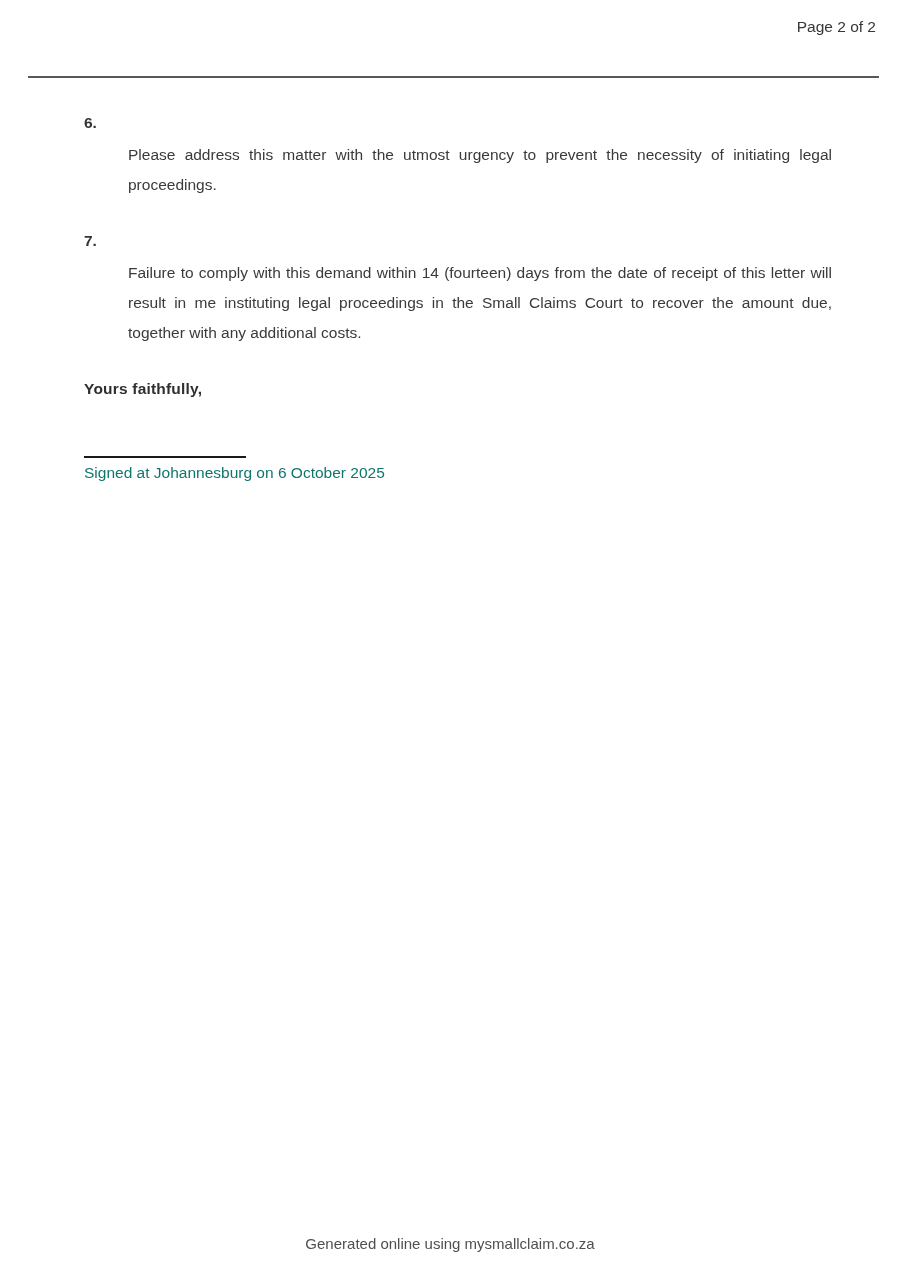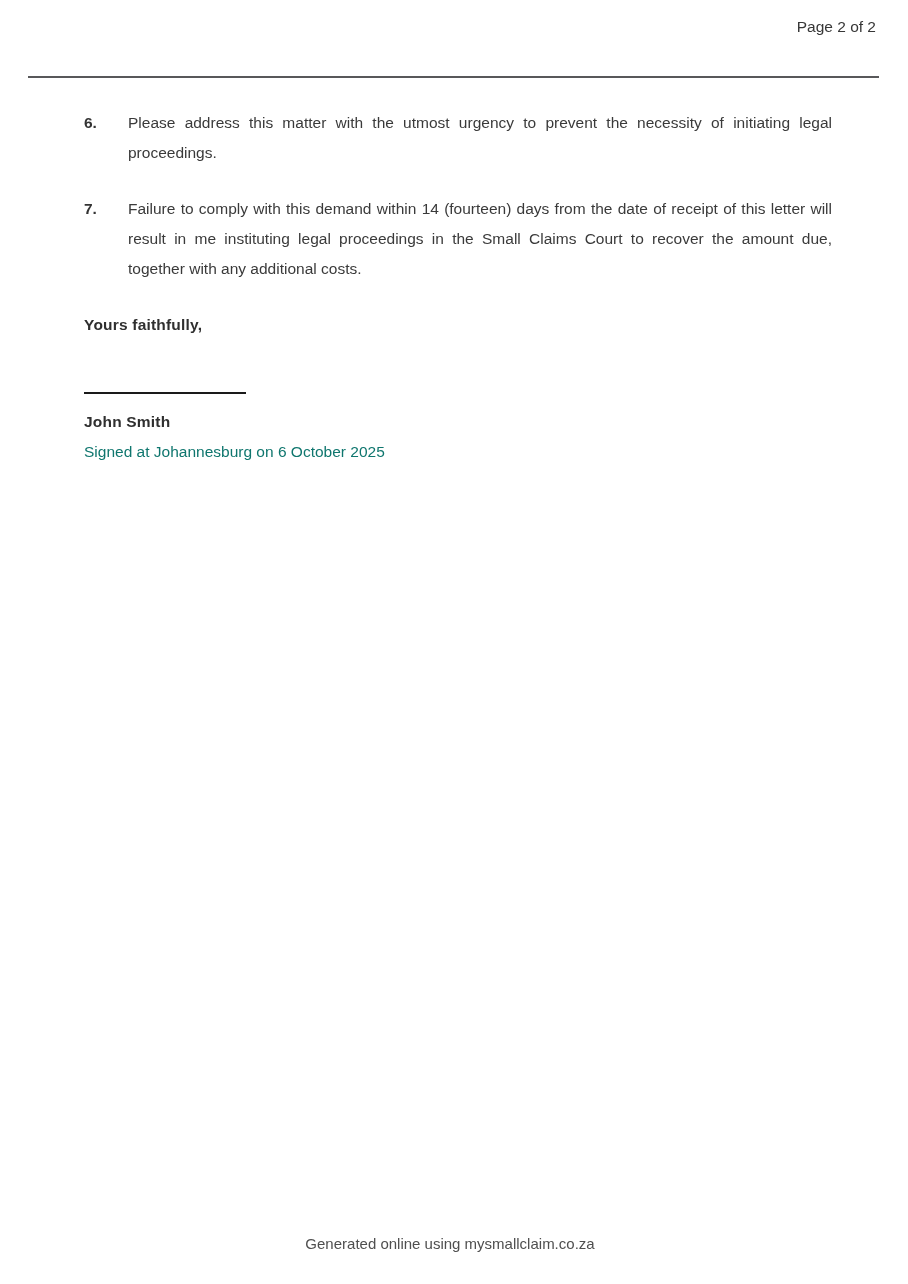--- a/index.html
+++ b/index.html
@@ -57,20 +57,21 @@
   .list-item .num {
     flex: 0 0 44px;
     font-weight: bold;
     color: #333333;
   }
 
   .list-item .text {
     flex: 1 1 auto;
     text-align: justify;
     text-justify: inter-word;
+    margin-top: 32px;
   }
 
   .salutation {
     margin-top: 26px;
     font-weight: bold;
     color: #2f2f2f;
     letter-spacing: 0.2px;
   }
 
   .signature-line {
@@ -124,21 +125,20 @@
 
     <div class="list-item">
       <span class="num">7.</span>
       <p class="text">Failure to comply with this demand within 14 (fourteen) days from the date of receipt of this letter will result in me instituting legal proceedings in the Small Claims Court to recover the amount due, together with any additional costs.</p>
     </div>
 
     <p class="salutation">Yours faithfully,</p>
 
     <hr class="signature-line">
 
-    <p class="signatory">John Smith</p>
 
     <p class="signed-at">Signed at Johannesburg on 6 October 2025</p>
 
   </div>
 
   <div class="page-footer">
     <span>Generated online using mysmallclaim.co.za</span>
   </div>
 
 </div>

